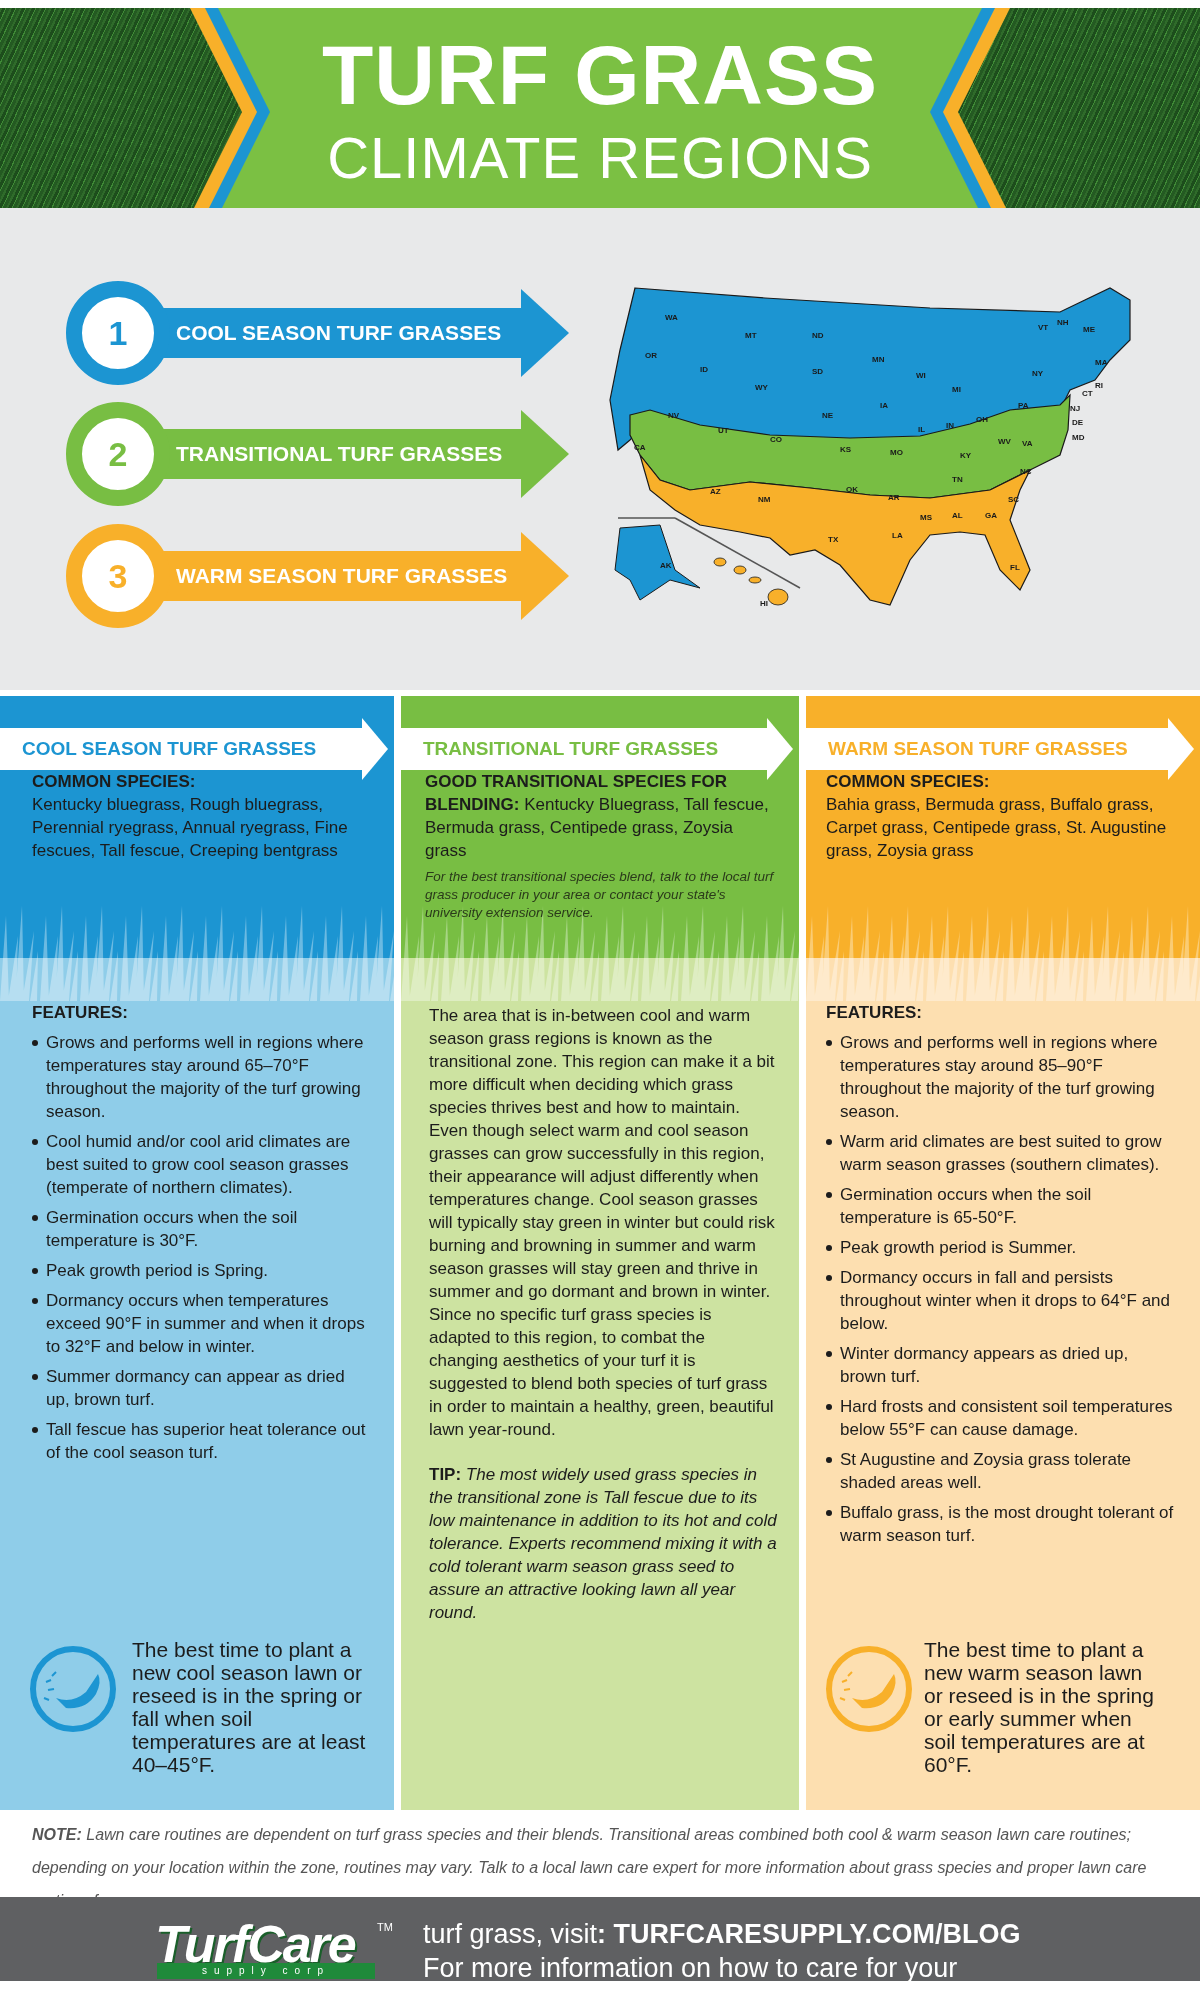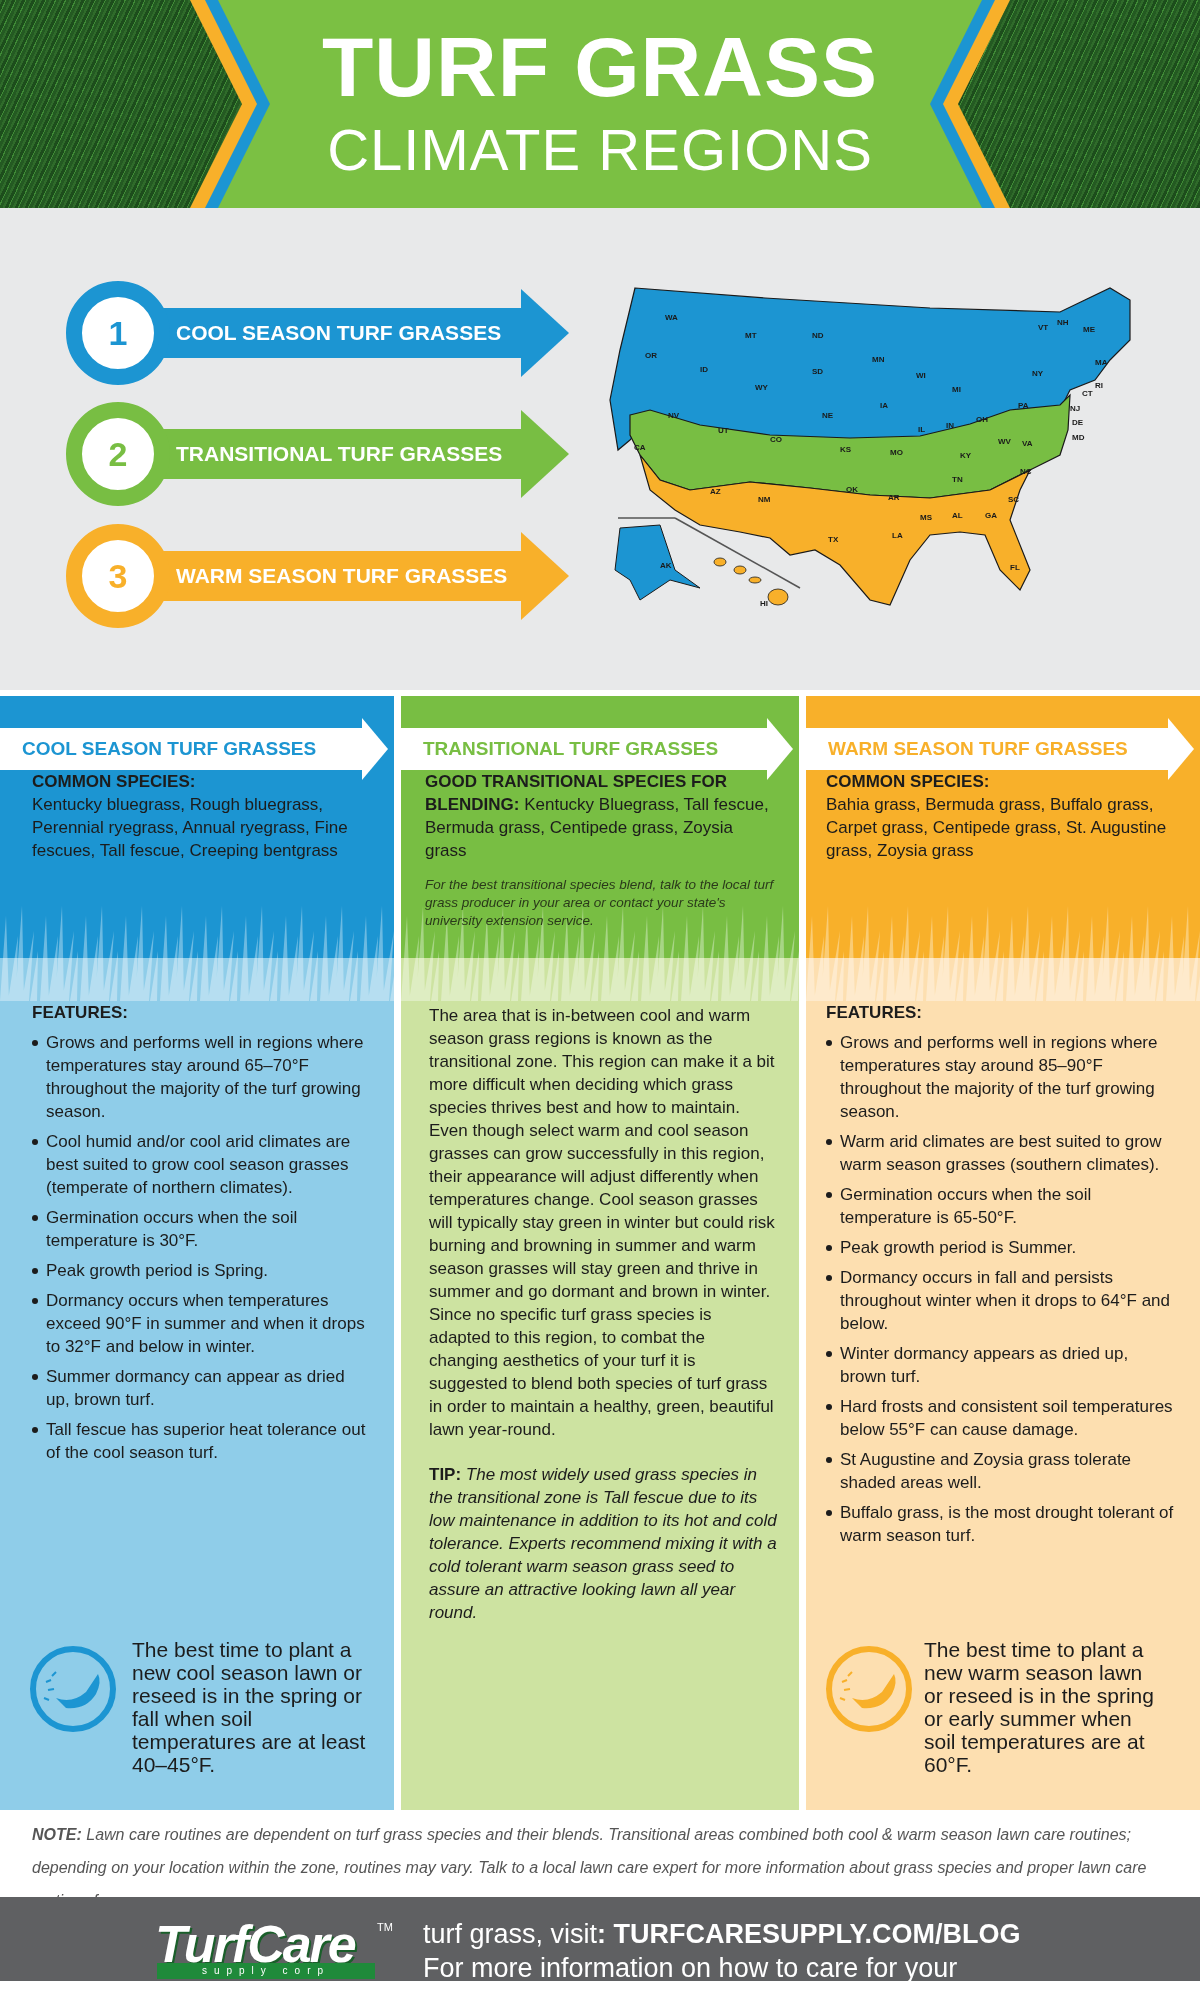--- a/index.html
+++ b/index.html
@@ -1,17 +1,17 @@
 <!DOCTYPE html>
 <html><head>
 <meta charset="utf-8">
 <style>
 *{box-sizing:border-box;margin:0;padding:0}
 body{width:1200px;height:2000px;font-family:"Liberation Sans",sans-serif;background:#ffffff;position:relative;overflow:hidden;color:#1f1f1f}
-.header{position:absolute;left:0;top:0;width:1200px;height:208px;background:
+.header{position:absolute;left:0;top:8px;width:1200px;height:208px;background:
  repeating-linear-gradient(115deg,#2f6b2a 0 2px,#1d4d1c 2px 5px,#3f8a36 5px 6px,#245a22 6px 9px);}
 .header .banner{position:absolute;left:0;top:0;width:1200px;height:208px}
 .title1{position:absolute;left:0;width:1200px;top:22px;text-align:center;color:#fff;font-weight:bold;font-size:84px;letter-spacing:1px;line-height:90px}
 .title2{position:absolute;left:0;width:1200px;top:118px;text-align:center;color:#fff;font-size:58px;line-height:64px;letter-spacing:1px}
 .legend-area{position:absolute;left:0;top:208px;width:1200px;height:482px;background:#e8e9ea}
 .leg{position:absolute;left:66px;height:104px;width:510px}
 .leg .bar{position:absolute;left:60px;top:27px;width:400px;height:50px}
 .leg .tip{position:absolute;left:455px;top:8px;width:0;height:0;border-top:44px solid transparent;border-bottom:44px solid transparent;border-left:48px solid}
 .leg .circle{position:absolute;left:0;top:0;width:104px;height:104px;border-radius:50%;border:16px solid;background:#fff;display:flex;align-items:center;justify-content:center;font-weight:bold;font-size:34px}
 .leg .label{position:absolute;left:110px;top:27px;height:50px;line-height:50px;color:#fff;font-weight:bold;font-size:21px;white-space:nowrap}
@@ -199,21 +199,21 @@
   <div class="bottom" style="background:#cde3a1"></div>
   <svg class="grass" viewBox="0 0 398 95" preserveAspectRatio="none">
     <rect x="0" y="0" width="398" height="95" fill="url(#grassPat)"></rect>
   </svg>
   <div class="hdr"></div>
   <div class="hdrtip" style="left:366px"></div>
   <div class="hdrlabel" style="color:#78be43">TRANSITIONAL TURF GRASSES</div>
   <div class="species" style="left:24px;width:350px">
     <b>GOOD TRANSITIONAL SPECIES FOR BLENDING:</b>
     <span>Kentucky Bluegrass, Tall fescue, Bermuda grass, Centipede grass, Zoysia grass</span>
-    <div style="font-style:italic;font-size:13.5px;line-height:18px;margin-top:14px;color:#2a3a1a">For the best transitional species blend, talk to the local turf grass producer in your area or contact your state's university extension service.</div>
+    <div style="font-style:italic;font-size:13.5px;line-height:18px;margin-top:6px;color:#2a3a1a">For the best transitional species blend, talk to the local turf grass producer in your area or contact your state's university extension service.</div>
   </div>
   <div class="features" style="left:28px;width:348px;top:308px">
     <p>The area that is in-between cool and warm season grass regions is known as the transitional zone. This region can make it a bit more difficult when deciding which grass species thrives best and how to maintain. Even though select warm and cool season grasses can grow successfully in this region, their appearance will adjust differently when temperatures change. Cool season grasses will typically stay green in winter but could risk burning and browning in summer and warm season grasses will stay green and thrive in summer and go dormant and brown in winter. Since no specific turf grass species is adapted to this region, to combat the changing aesthetics of your turf it is suggested to blend both species of turf grass in order to maintain a healthy, green, beautiful lawn year-round.</p>
     <p style="margin-top:22px"><b>TIP:</b> <i>The most widely used grass species in the transitional zone is Tall fescue due to its low maintenance in addition to its hot and cold tolerance. Experts recommend mixing it with a cold tolerant warm season grass seed to assure an attractive looking lawn all year round.</i></p>
   </div>
 </div>
 
 <div class="col" style="left:806px">
   <div class="top" style="background:#f8b02a"></div>
   <div class="bottom" style="background:#fddfb0"></div>

